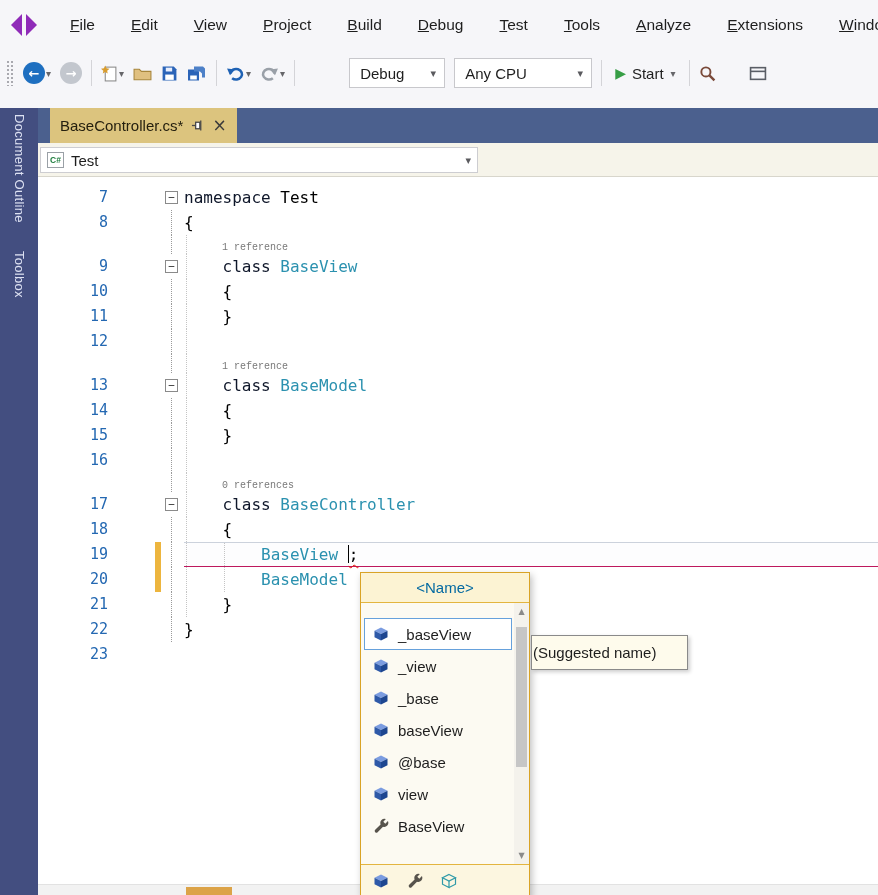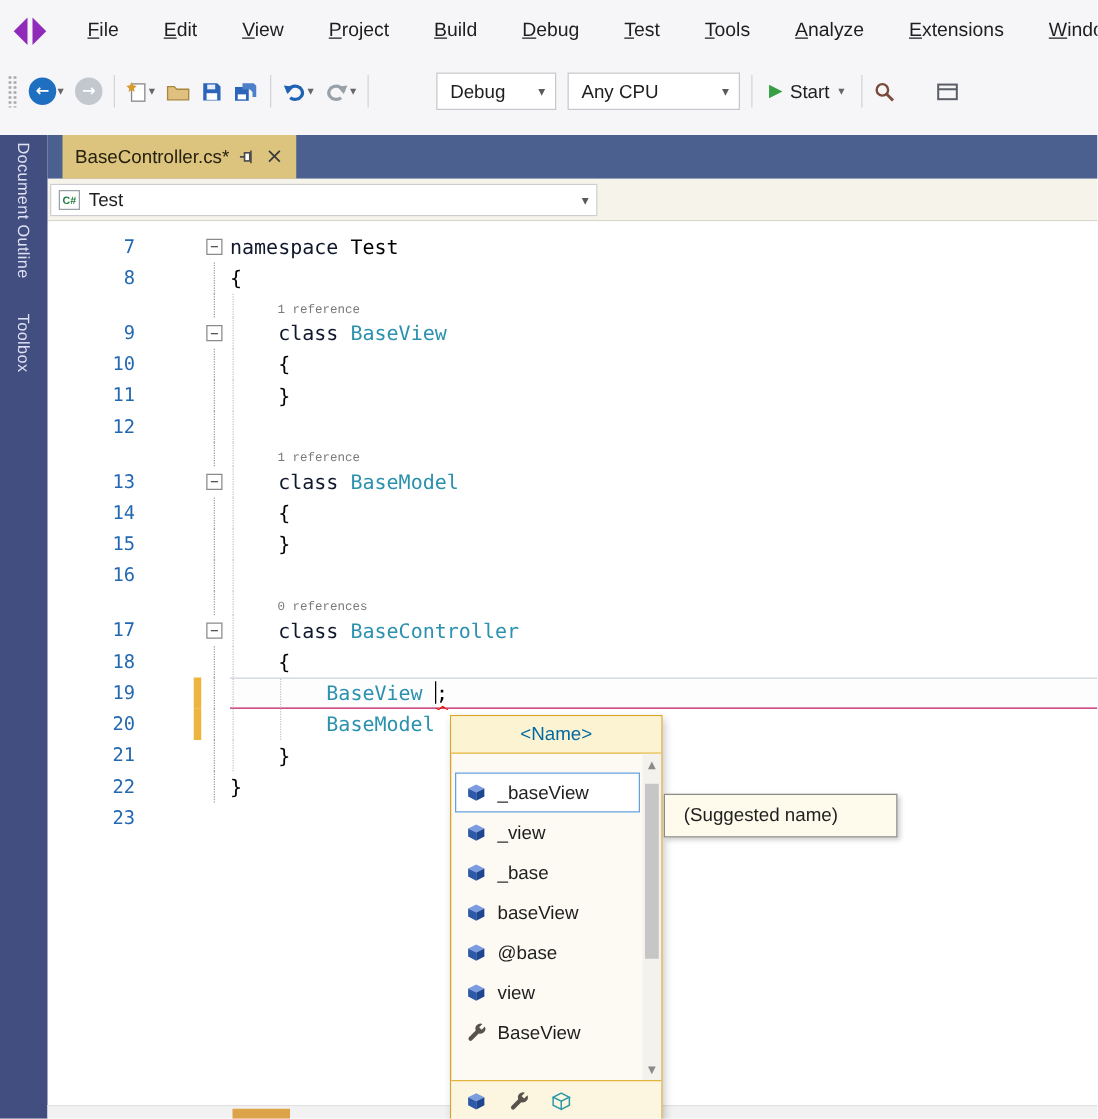--- a/index.html
+++ b/index.html
@@ -78,21 +78,21 @@
 #ii-header{height:30px;line-height:30px;text-align:center;background:#fcf3d3;border-bottom:1px solid #e3b53f;font-size:15px;color:#0369a1}
 #ii-list{position:relative;height:261px;padding-top:15px}
 .ii{height:32px;display:flex;align-items:center;gap:9px;padding:0 4px 0 8px;font-size:15px;color:#1e1e1e;margin:0 17px 0 3px;border:1px solid transparent;cursor:pointer}
 .ii.sel{background:#fff;border-color:#66a1dc}
 .iicon{width:16px;height:16px;display:inline-flex;flex:none}
 #ii-scroll{position:absolute;right:0;top:0;bottom:0;width:15px;background:#f4f2ec;display:flex;flex-direction:column;align-items:center;justify-content:space-between;padding:4px 0;font-size:8px;color:#8a8a8a}
 #ii-thumb{position:absolute;right:2px;top:24px;width:11px;height:140px;background:#c6c6c6}
 #ii-footer{height:33px;border-top:1px solid #e3b53f;background:#fcf6e0;display:flex;align-items:center;gap:18px;padding-left:12px}
 
 
-#suggest-tip{position:absolute;left:531px;top:635px;width:187px;height:35px;line-height:33px;background:#fefbec;border:1px solid #8a8a8a;box-shadow:2px 2px 4px rgba(0,0,0,.2);font-size:15px;color:#1e1e1e;padding-left:15px;z-index:11;white-space:nowrap}
+#suggest-tip{position:absolute;left:531px;top:635px;width:157px;height:35px;line-height:33px;background:#fefbec;border:1px solid #8a8a8a;box-shadow:2px 2px 4px rgba(0,0,0,.2);font-size:15px;color:#1e1e1e;padding-left:1px;z-index:11;white-space:nowrap}
 </style>
 </head>
 <body>
 
 <div id="menubar">
   <span id="vs-logo">
     <svg width="32" height="28" viewBox="0 0 30 28">
         <path d="M2 14 L13 3 L13 25 Z" fill="#8f2bb8"></path>
         <path d="M28 14 L17 3 L17 25 Z" fill="#8f2bb8"></path>
       </svg>

